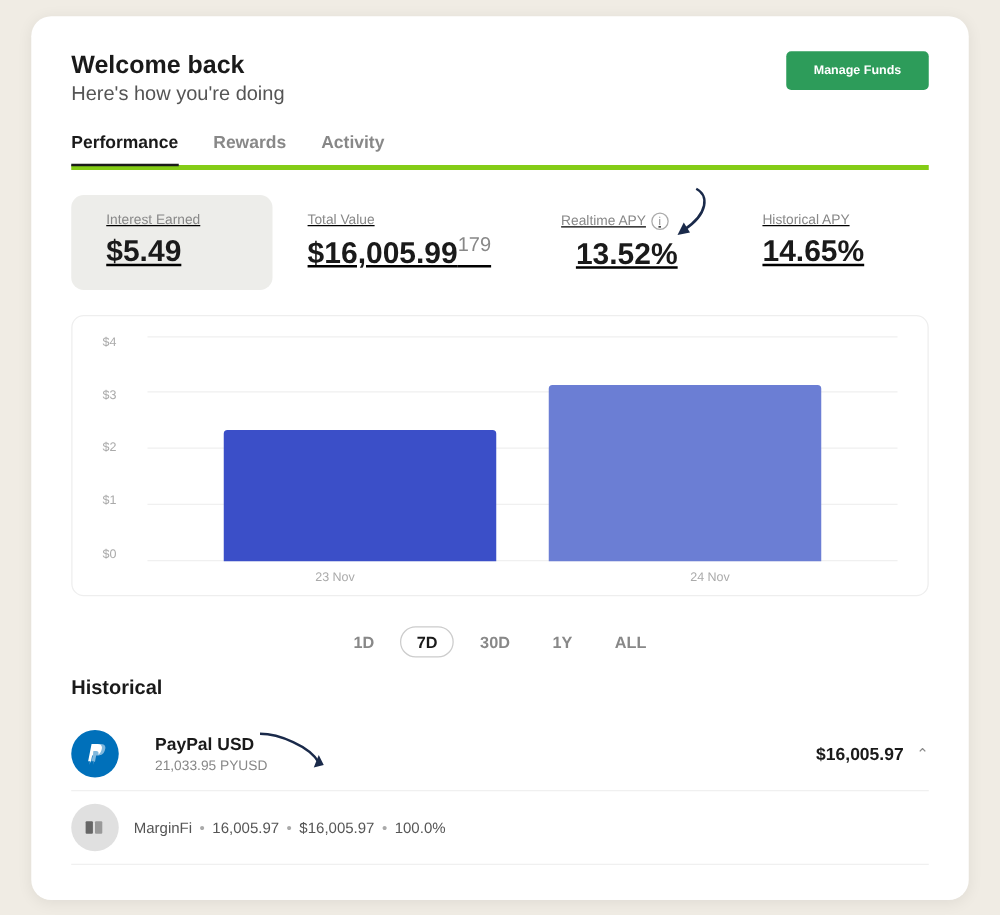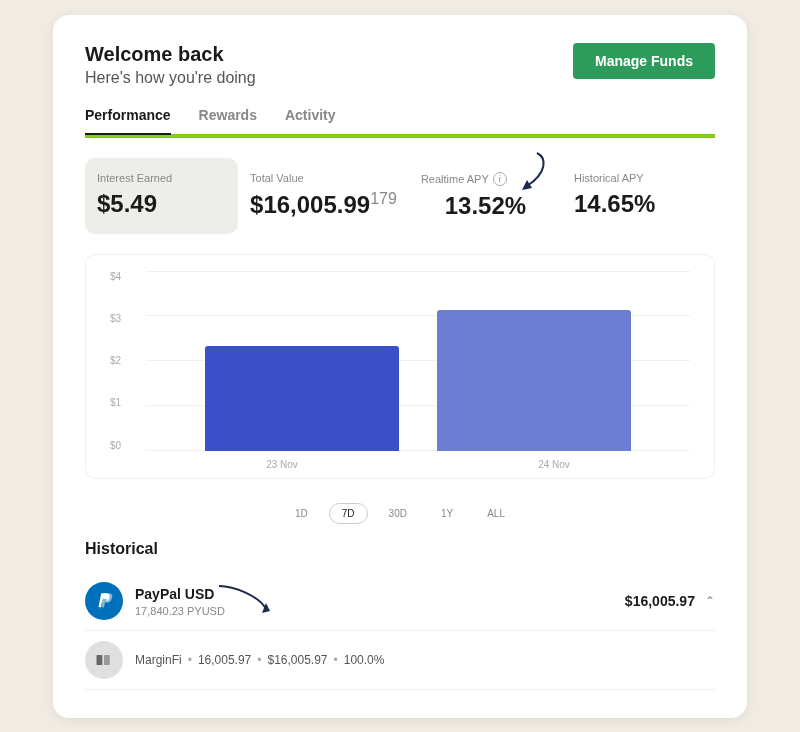--- a/index.html
+++ b/index.html
@@ -8,21 +8,21 @@
       font-family: -apple-system, BlinkMacSystemFont, 'Segoe UI', sans-serif;
       width: 800px;
       min-height: 732px;
       display: flex;
       align-items: center;
       justify-content: center;
     }
     .card {
       background: #fff;
       border-radius: 16px;
-      width: 694px;
+      width: 750px;
       padding: 28px 32px 28px 32px;
       box-shadow: 0 2px 12px rgba(0,0,0,0.07);
     }
     
     .header {
       display: flex;
       justify-content: space-between;
       align-items: flex-start;
       margin-bottom: 20px;
     }
@@ -35,21 +35,21 @@
       font-size: 16px;
       color: #555;
       margin-top: 3px;
     }
     .manage-btn {
       background: #2d9c5a;
       color: #fff;
       border: none;
       border-radius: 4px;
       padding: 10px 22px;
-      font-size: 14px;
+      font-size: 10px;
       font-weight: 600;
       cursor: pointer;
     }
     
     .tabs {
       display: flex;
       gap: 28px;
       border-bottom: 4px solid #84cc16;
       margin-bottom: 20px;
     }
@@ -68,22 +68,23 @@
       font-weight: 600;
     }
     
     .stats-row {
       display: flex;
       gap: 0;
       margin-bottom: 20px;
     }
     .stat-box {
       flex: 1;
-      padding: 14px 12px;
+      padding: 14px 28px;
       border-radius: 10px;
+      text-decoration: underline;
     }
     .stat-box.highlighted {
       background: #ededea;
     }
     .stat-label {
       font-size: 11px;
       color: #888;
       margin-bottom: 6px;
       display: flex;
       align-items: center;
@@ -183,28 +184,28 @@
     }
     
     .period-row {
       display: flex;
       justify-content: center;
       gap: 8px;
       margin-bottom: 8px;
       padding: 8px 0 4px 0;
     }
     .period-btn {
-      font-size: 10px;
+      font-size: 13px;
       color: #888;
       background: none;
       border: 1px solid transparent;
       border-radius: 20px;
       padding: 4px 12px;
       cursor: pointer;
-      font-weight: 400;
+      font-weight: 700;
     }
     .period-btn.active {
       border-color: #ccc;
       color: #1a1a1a;
       background: #fff;
     }
     
     .breakdown-section {
       margin-top: 12px;
     }
@@ -227,20 +228,21 @@
       display: flex;
       align-items: center;
       justify-content: center;
       margin-right: 12px;
       flex-shrink: 0;
     }
     .paypal-icon-bg { background: #0070ba; }
     .marginfi-icon-bg { background: #e0e0e0; }
     .breakdown-info {
       flex: 1;
+      margin-left: 17px;
     }
     .breakdown-name {
       font-size: 14px;
       font-weight: 600;
       color: #1a1a1a;
       position: relative;
       display: inline-block;
     }
     .breakdown-sub {
       font-size: 11px;
@@ -374,21 +376,21 @@
       </div>
       <div class="breakdown-info">
         <div class="breakdown-name">
           <span>PayPal USD</span>
           
           <svg width="60" height="35" style="position:absolute;left:100%;top:-5px;" viewBox="0 0 60 35">
             <path d="M 5 5 C 20 5, 45 15, 52 28" stroke="#1a2a4a" stroke-width="2" fill="none"></path>
             <polygon points="48,32 52,22 56,30" fill="#1a2a4a"></polygon>
           </svg>
         </div>
-        <div class="breakdown-sub">17,840.23 PYUSD</div>
+        <div class="breakdown-sub">21,033.95 PYUSD</div>
       </div>
       <div class="breakdown-value">$16,005.97</div>
       <span class="chevron-icon">⌃</span>
     </div>
 
     <div class="breakdown-row">
       <div class="breakdown-icon marginfi-icon-bg">
         <svg width="20" height="20" viewBox="0 0 24 24">
           <rect x="3" y="6" width="7" height="12" rx="1" fill="#666"></rect>
           <rect x="12" y="6" width="7" height="12" rx="1" fill="#999"></rect>

